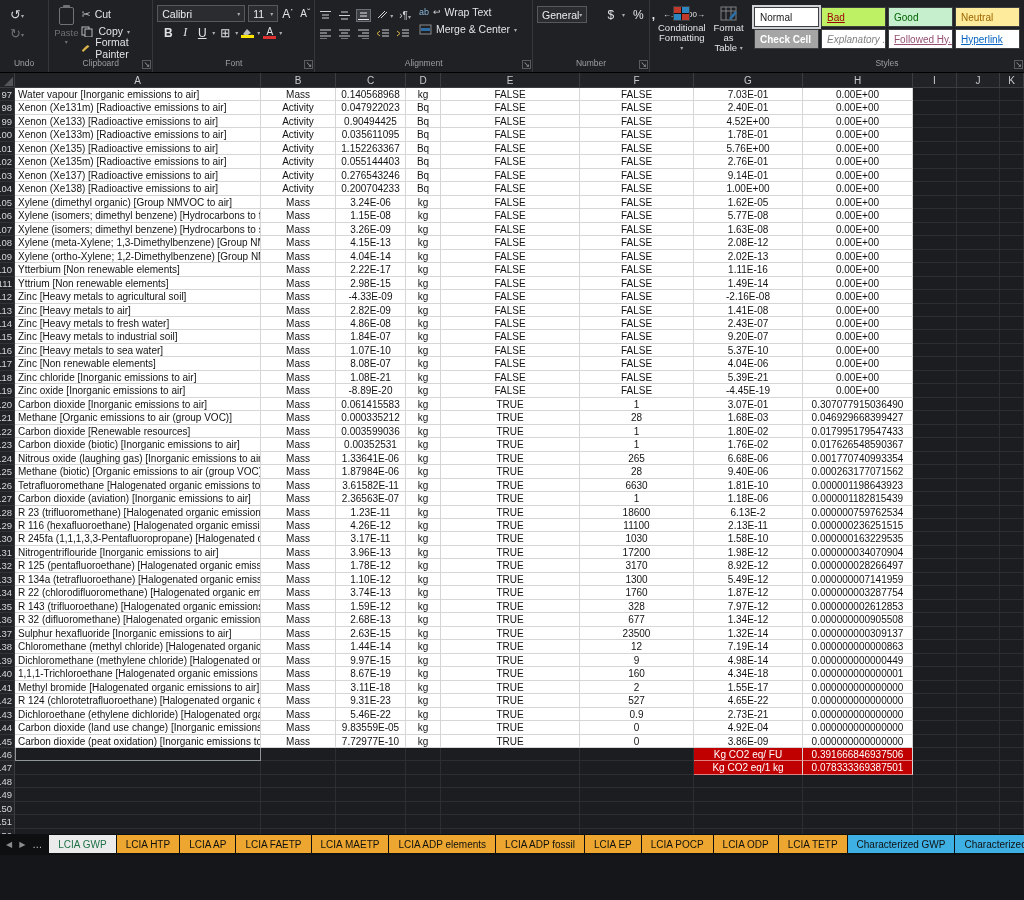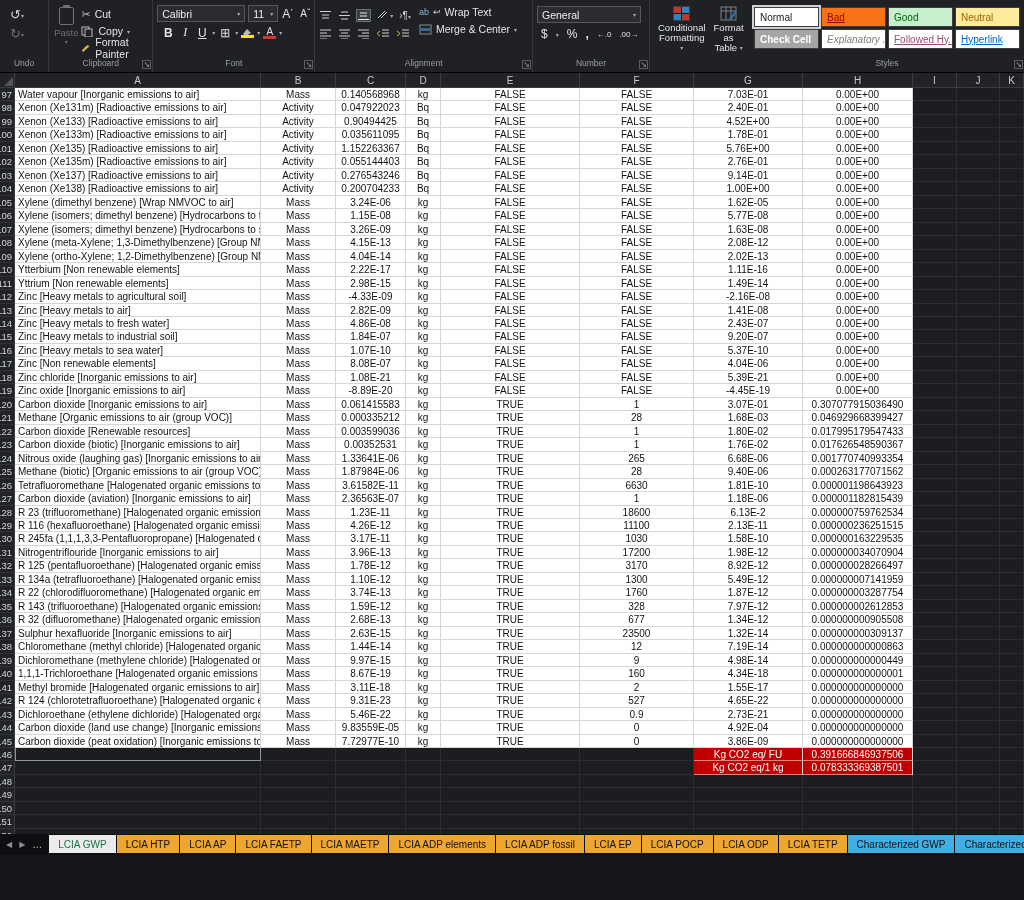--- a/index.html
+++ b/index.html
@@ -33,21 +33,21 @@
   .font-rows { display:flex; flex-direction:column; gap:3px; padding-top:1px; }
   .font-r { display:flex; align-items:center; gap:3px; }
   .fmt { font-size:12px; color:#e0e1e3; width:14px; text-align:center; }
   .colorbar { display:inline-block; width:13px; height:3px; margin-top:-2px; }
   .alny { display:flex; flex-direction:column; gap:4px; padding-top:2px; }
   .aln-r { display:flex; align-items:center; gap:6px; }
   .aln-ic { display:inline-block; }
   .aln-sel { background:#3a3d41; outline:1px solid #6b6e72; }
   .wrapmerge { display:flex; flex-direction:column; gap:5px; padding:2px 0 0 8px; }
   .wm-item { display:flex; align-items:center; gap:4px; font-size:10.5px; color:#e3e4e6; }
-  .numgrp { display:flex; flex-direction:column; gap:4px; width:108px; padding-top:2px; }
+  .numgrp { display:flex; flex-direction:row; gap:16px; width:108px; padding-top:2px; }
   .num-r { display:flex; align-items:center; gap:8px; color:#e3e4e6; font-size:12px; padding-left:4px; }
   .bigbtn { display:flex; flex-direction:column; align-items:center; font-size:9.5px; color:#e3e4e6; padding:2px 4px 0; line-height:10px; text-align:center; }
   .cf-ic { width:17px; height:15px; display:grid; grid-template-columns:1fr 1fr; grid-template-rows:1fr 1fr; gap:1px; background:#111; border:1px solid #3c3e42; margin-bottom:2px; }
   .fat-ic { width:17px; height:15px; margin-bottom:2px; position:relative; }
   .styles-gallery { display:grid; grid-template-columns:repeat(4, 65px); grid-template-rows:20px 20px; gap:2px; padding-top:3px; }
   .swatch { font-size:10px; display:flex; align-items:center; padding-left:5px; border:1px solid #3c3e42; white-space:nowrap; overflow:hidden; }
   .swatch.sel { outline:2px solid #cfd1d4; }
 
   
   .fbar { height:22px; background:#18191c; display:flex; align-items:stretch; border-bottom:1px solid #000; flex:0 0 auto; }
@@ -312,21 +312,21 @@
           <span>Format as<br>Table <span class="tinycaret">▾</span></span>
         </div>
       </div>
       <div class="rgroup-label"></div>
     </div>
 
     <div class="rgroup" style="flex:1; border-right:none">
       <div class="rgroup-body">
         <div class="styles-gallery">
             <div class="swatch sel" style="background: rgb(255, 255, 255); color: rgb(26, 26, 26);">Normal</div>
-            <div class="swatch" style="background: #f97316; color: rgb(156, 0, 6); text-decoration: underline;">Bad</div>
+            <div class="swatch" style="background: #bef264; color: rgb(156, 0, 6); text-decoration: underline;">Bad</div>
             <div class="swatch" style="background: rgb(198, 239, 206); color: rgb(0, 97, 0);">Good</div>
             <div class="swatch" style="background: rgb(255, 235, 156); color: rgb(156, 101, 0);">Neutral</div>
             <div class="swatch" style="background: rgb(165, 165, 165); color: rgb(255, 255, 255); font-weight: bold;">Check Cell</div>
             <div class="swatch" style="background: rgb(255, 255, 255); color: rgb(127, 127, 127); font-style: italic;">Explanatory ...</div>
             <div class="swatch" style="background: rgb(255, 255, 255); color: rgb(149, 79, 114); text-decoration: underline;">Followed Hy...</div>
             <div class="swatch" style="background: rgb(255, 255, 255); color: rgb(5, 99, 193); text-decoration: underline;">Hyperlink</div>
           </div>
       </div>
       <div class="rgroup-label">Styles</div>
       <span class="launcher">↘</span>
@@ -456,21 +456,21 @@
         <div class="gcell wcell cc" style="width: 139px;">FALSE</div>
         <div class="gcell wcell cc" style="width: 114px;">FALSE</div>
         <div class="gcell wcell cc" style="width: 109px;">1.00E+00</div>
         <div class="gcell wcell cc" style="width: 110px;">0.00E+00</div>
         <div class="gcell " style="width: 44px;"></div>
         <div class="gcell " style="width: 43px;"></div>
         <div class="gcell " style="width: 24px;"></div>
       </div>
       <div class="grow">
         <div class="gcell rowhdr" style="width: 15px;">105</div>
-        <div class="gcell wcell ca" style="width: 246px;">Xylene (dimethyl benzene) [Wrap NMVOC to air]</div>
+        <div class="gcell wcell ca" style="width: 246px;">Xylene (dimethyl organic) [Group NMVOC to air]</div>
         <div class="gcell wcell cc" style="width: 75px;">Mass</div>
         <div class="gcell wcell cc" style="width: 70px;">3.24E-06</div>
         <div class="gcell wcell cc" style="width: 35px;">kg</div>
         <div class="gcell wcell cc" style="width: 139px;">FALSE</div>
         <div class="gcell wcell cc" style="width: 114px;">FALSE</div>
         <div class="gcell wcell cc" style="width: 109px;">1.62E-05</div>
         <div class="gcell wcell cc" style="width: 110px;">0.00E+00</div>
         <div class="gcell " style="width: 44px;"></div>
         <div class="gcell " style="width: 43px;"></div>
         <div class="gcell " style="width: 24px;"></div>

